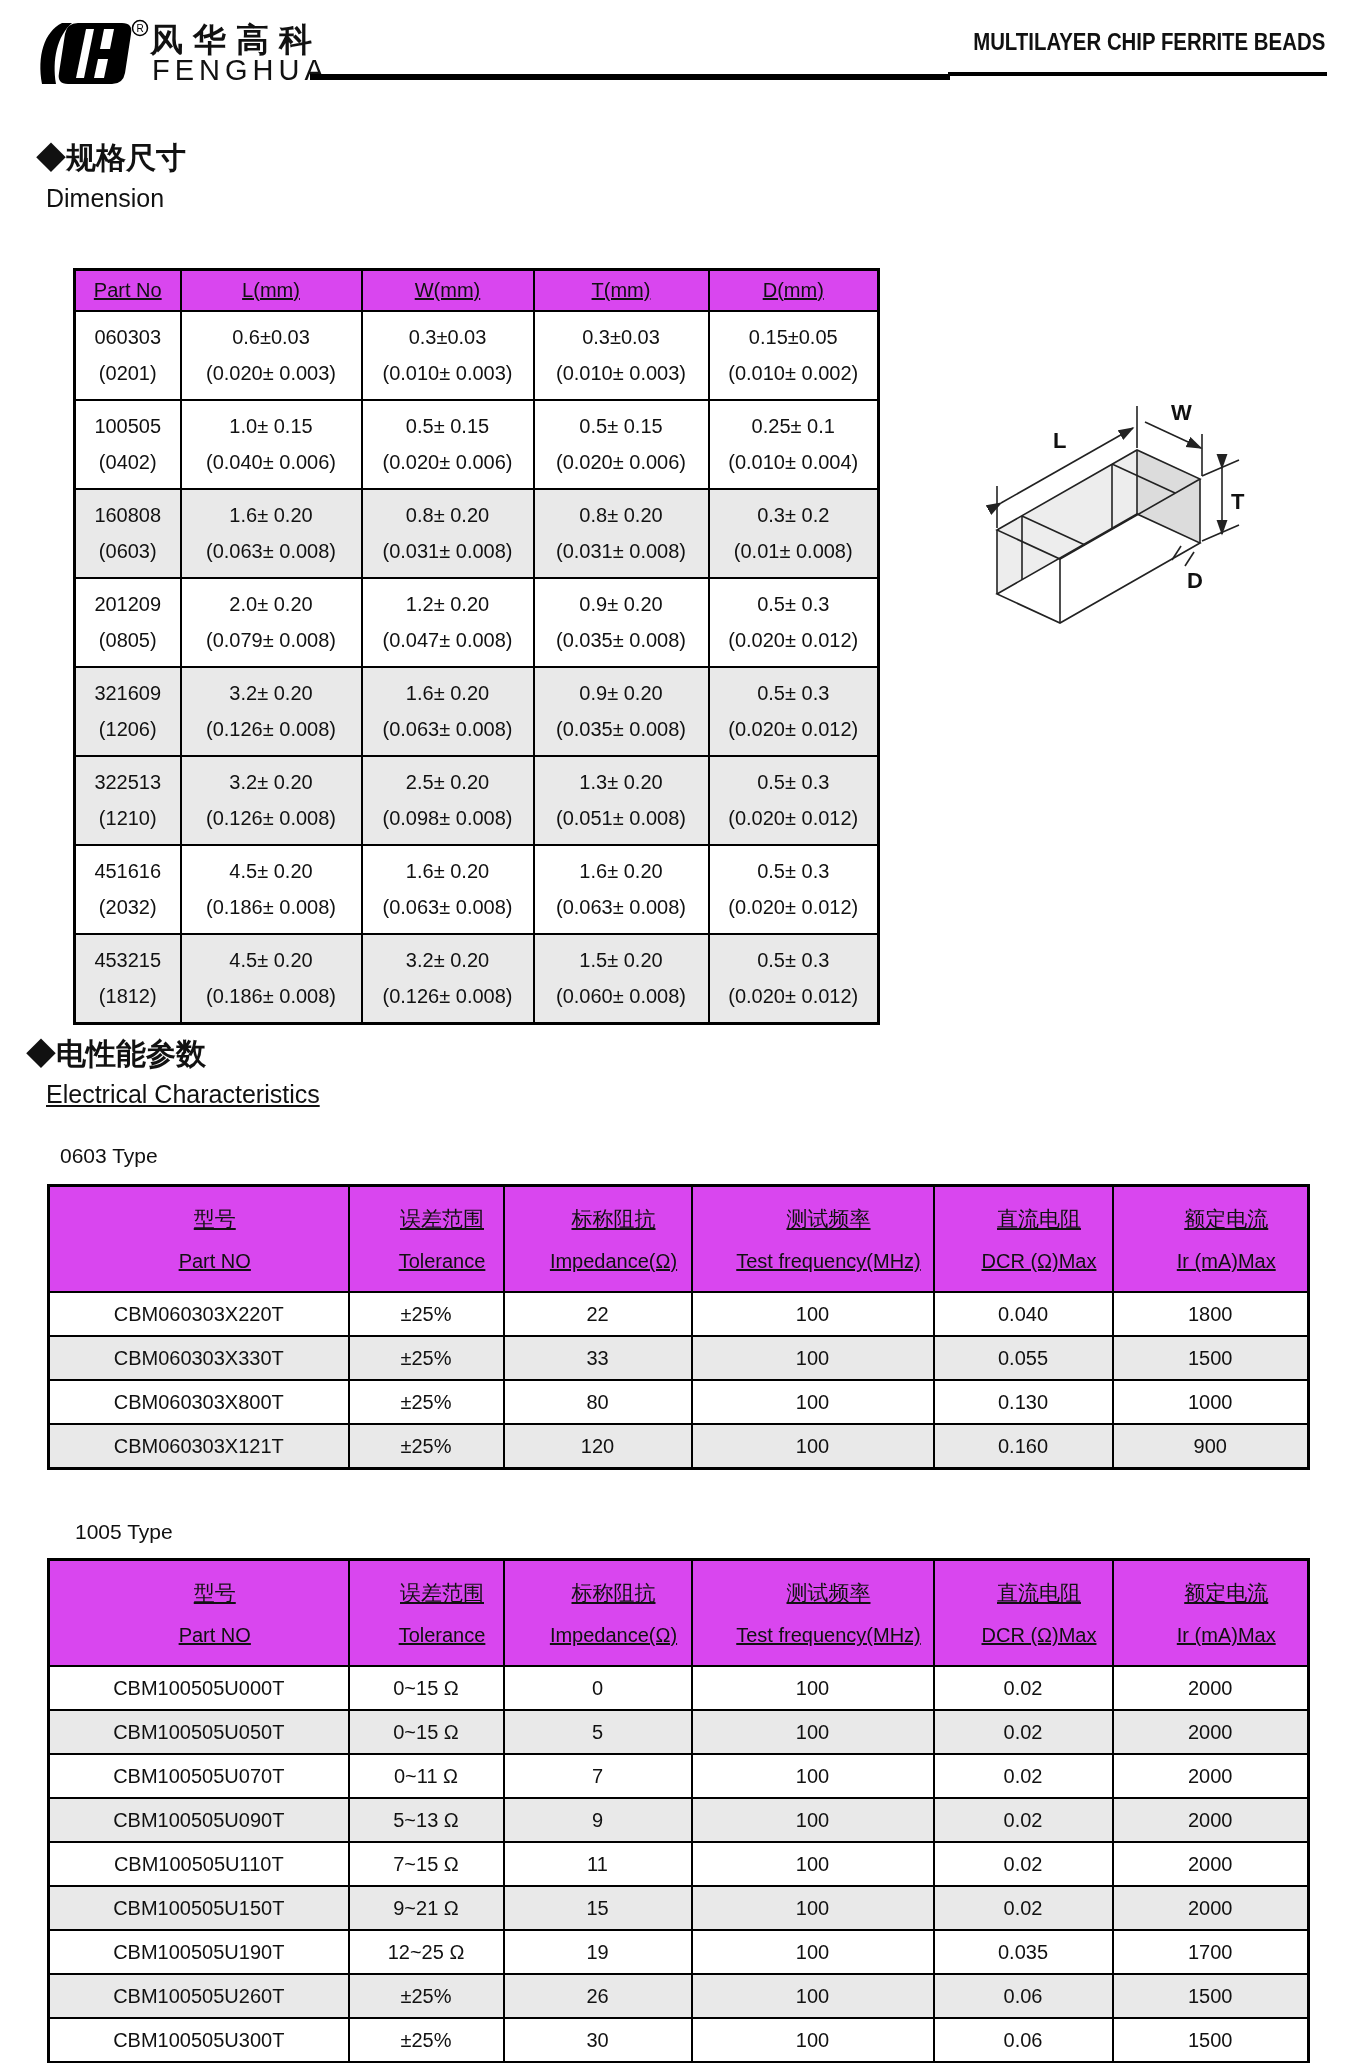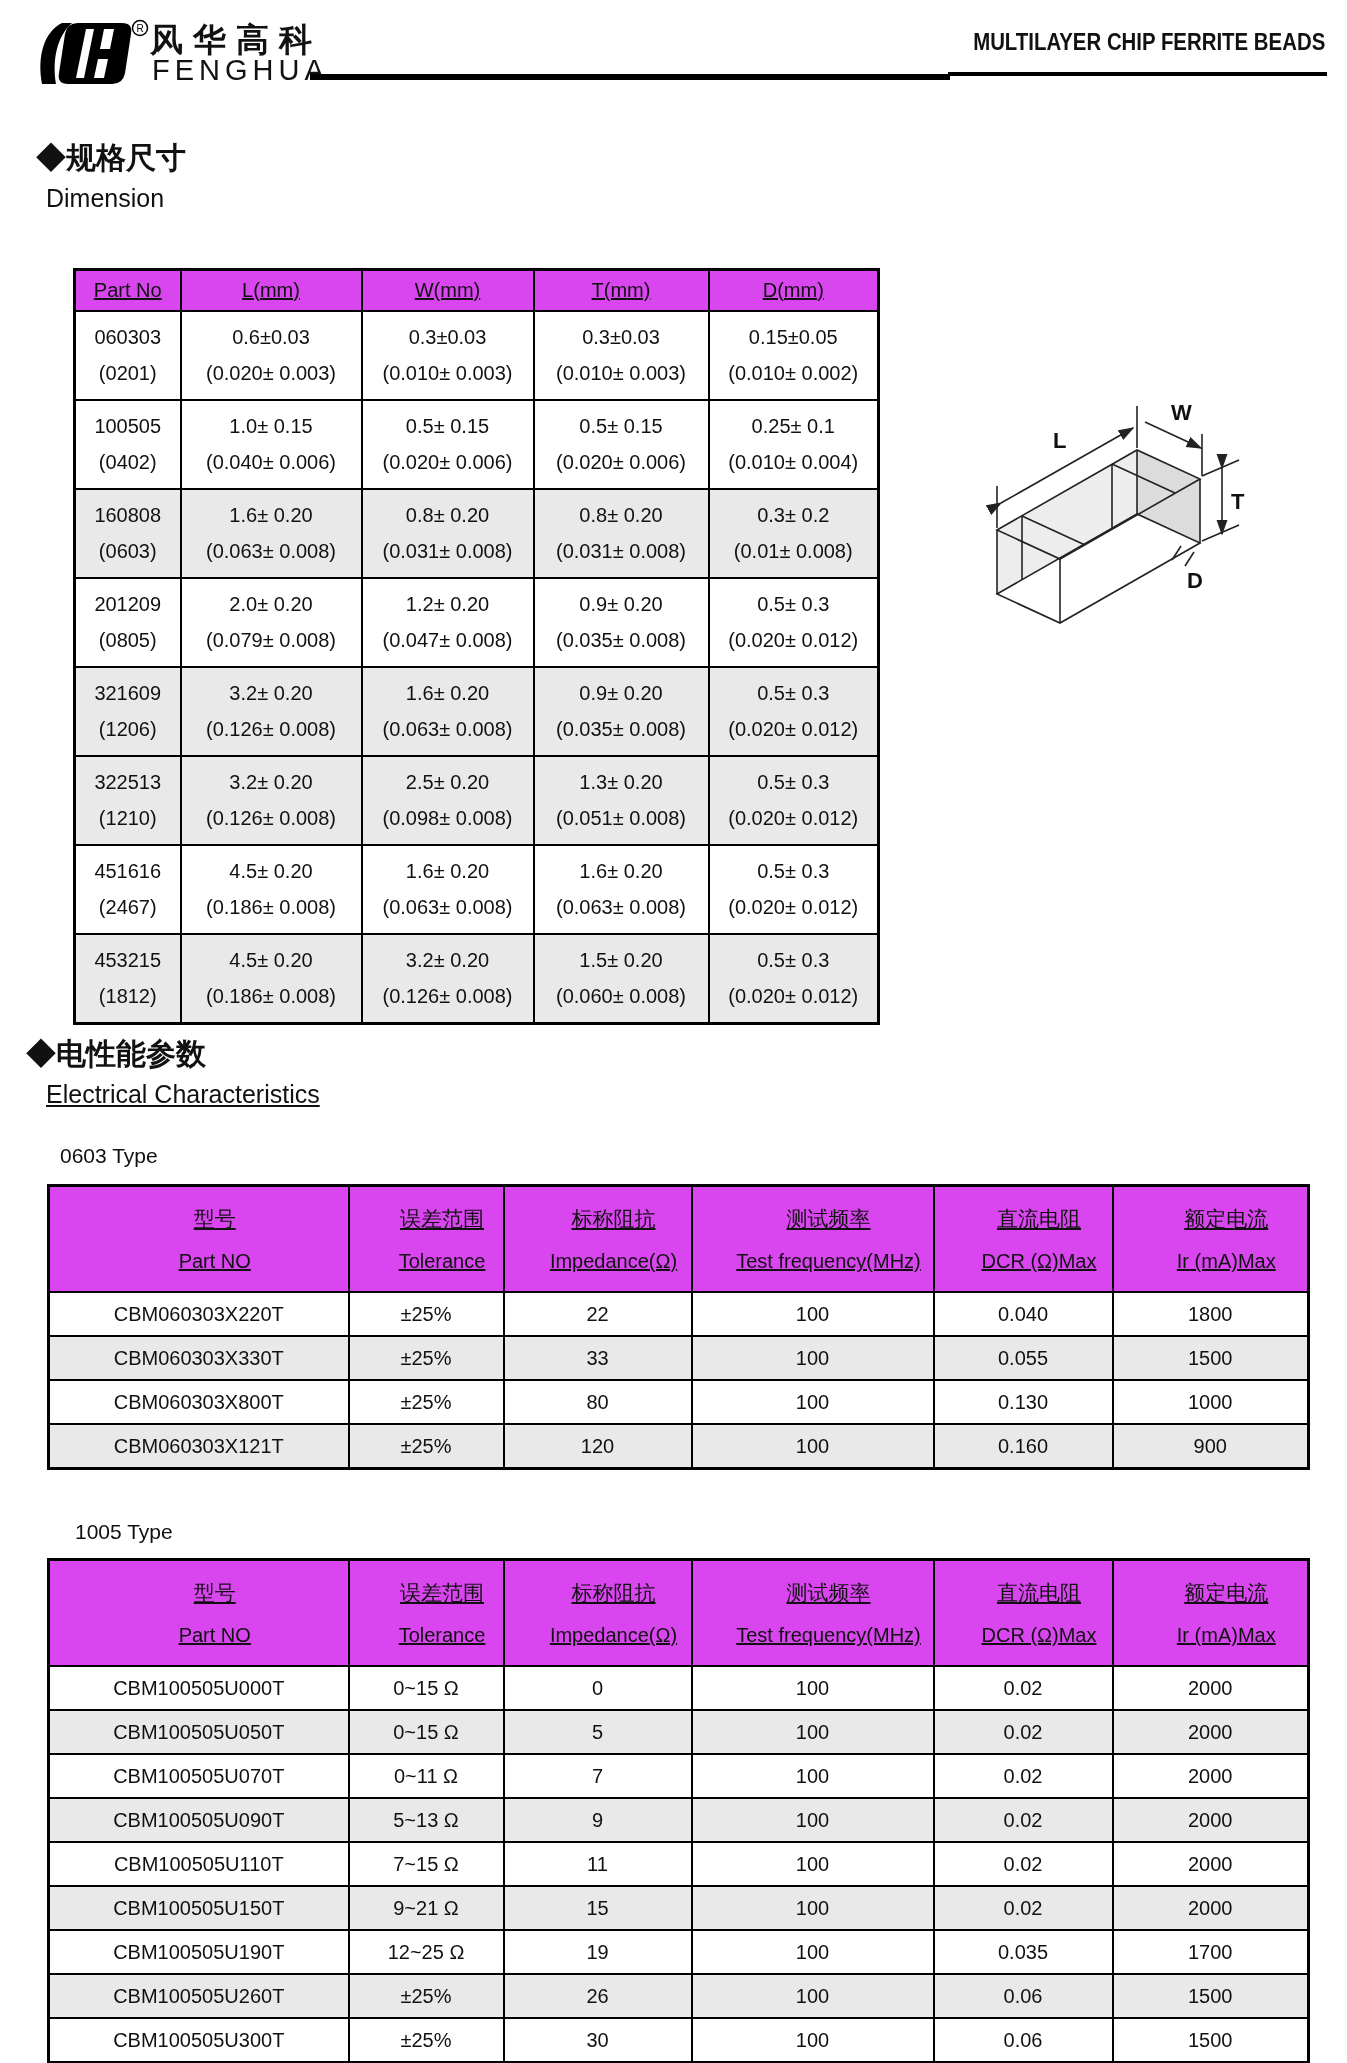--- a/index.html
+++ b/index.html
@@ -264,21 +264,21 @@
             <div class="c2">
               <div>0.5± 0.3</div>
               <div>(0.020± 0.012)</div>
             </div>
           </td>
         </tr>
         <tr>
           <td>
             <div class="c2">
               <div>451616</div>
-              <div>(2467)</div>
+              <div>(2032)</div>
             </div>
           </td>
           <td>
             <div class="c2">
               <div>4.5± 0.20</div>
               <div>(0.186± 0.008)</div>
             </div>
           </td>
           <td>
             <div class="c2">

